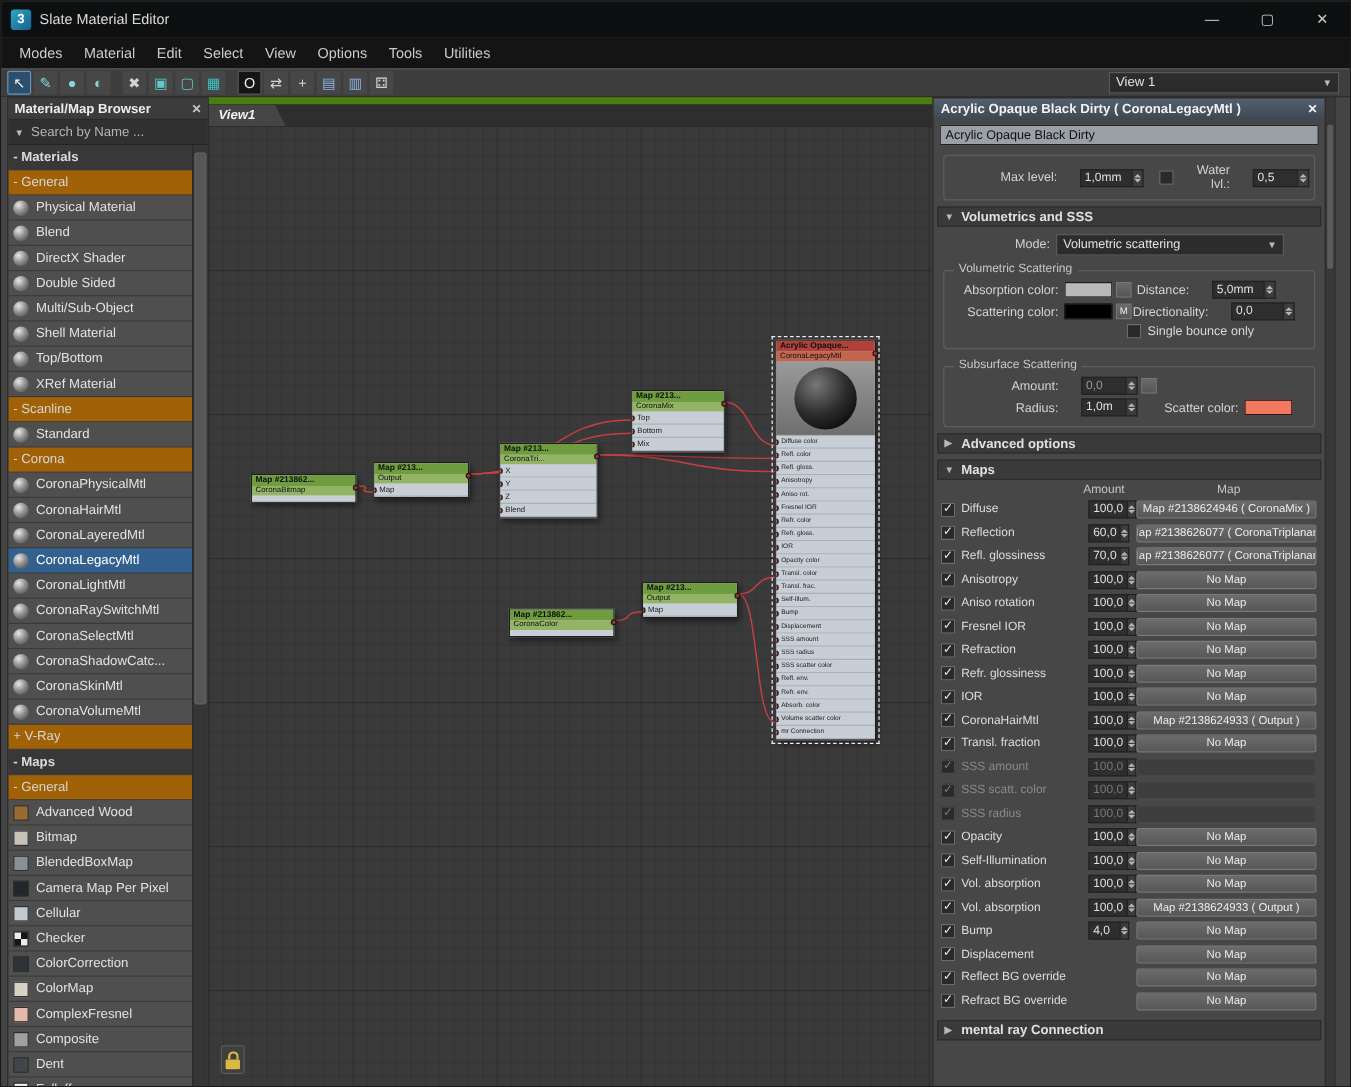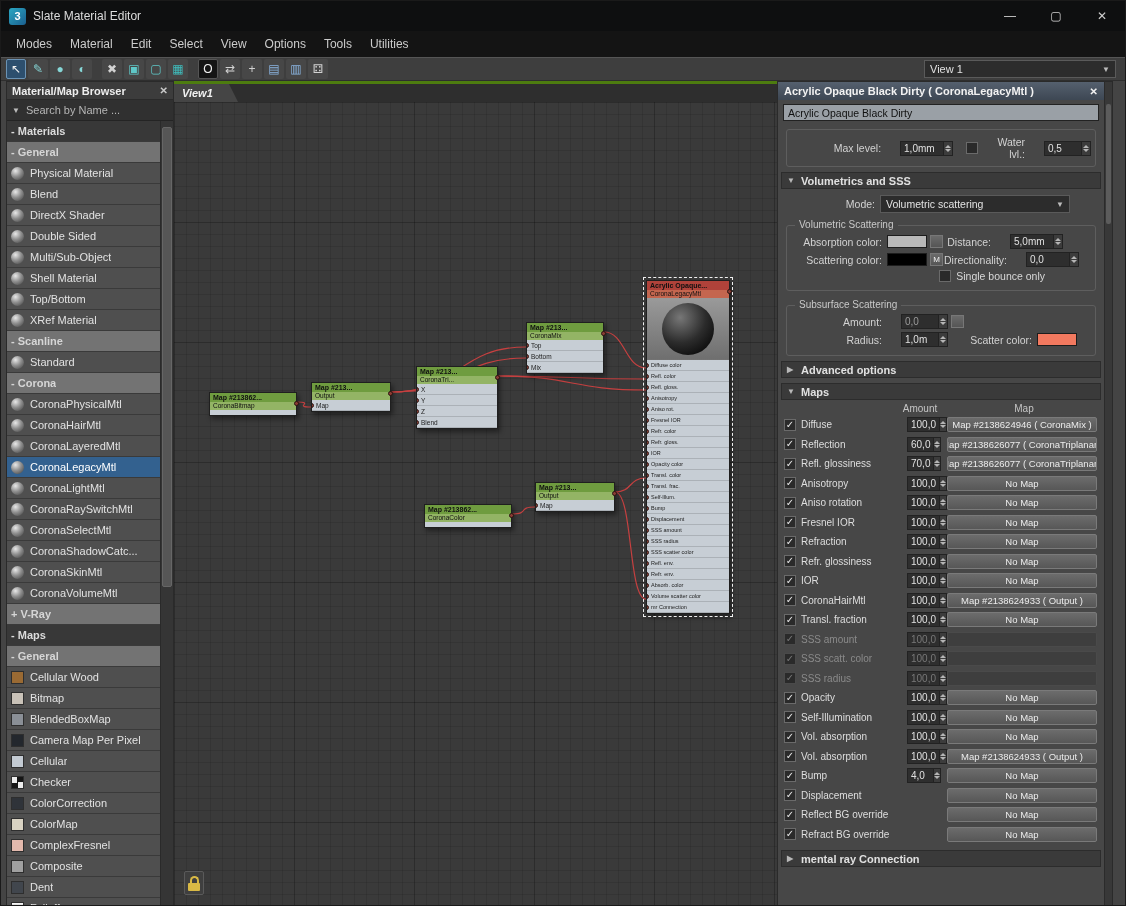--- a/index.html
+++ b/index.html
@@ -33,32 +33,32 @@
 
   
   .left-panel { width:168px; background:#464646; display:flex; flex-direction:column; border:1px solid #2a2a2a; }
   .panel-header { height:18px; background:#3c3c3c; color:#ededed; font-size:11px; font-weight:bold; display:flex; align-items:center; padding:0 5px; border-bottom:1px solid #2a2a2a; }
   .panel-header .x { margin-left:auto; font-size:10px; color:#c9c9c9; }
   .search-row { height:21px; background:#303030; border-bottom:1px solid #242424; display:flex; align-items:center; color:#b5b5b5; font-size:11px; padding:0 5px; gap:6px; }
   .browser-wrap { position:relative; flex:1; overflow:hidden; }
   .browser-list { position:absolute; left:0; top:0; right:13px; }
   .b-row { height:21px; display:flex; align-items:center; font-size:11px; color:#e2e2e2; padding:0 4px; border-bottom:1px solid #3a3a3a; background:#4f4f4f; }
   .b-row.header { background:#383838; font-weight:bold; color:#dcdcdc; }
-  .b-row.sub { background:#737373; font-weight:bold; color:#d6d6d6; }
+  .b-row.sub { background:#a16207; font-weight:normal; color:#d6d6d6; }
   .b-row.selected { background:#33618f; color:#ffffff; }
   .b-icon { width:13px; height:13px; margin-right:6px; flex:0 0 auto; border:1px solid #2e2e2e; }
   .b-icon.sphere { border-radius:50%; background:radial-gradient(circle at 35% 30%, #e8e8e8, #909090 45%, #3a3a3a); border:none; }
   .b-icon.checker { background:conic-gradient(#151515 0 90deg,#ececec 90deg 180deg,#151515 180deg 270deg,#ececec 270deg); }
   .b-icon.falloff { background:linear-gradient(#ffffff,#2e2e2e); }
   .b-label { white-space:nowrap; overflow:hidden; }
   .v-scroll { position:absolute; right:0; top:0; bottom:0; width:13px; background:#353535; border-left:1px solid #2a2a2a; }
   .v-thumb { position:absolute; left:1px; right:1px; background:#565656; border:1px solid #666; border-radius:2px; }
 
   
-  .node-view { width:603px; display:flex; flex-direction:column; border-top:3px solid #4d7c0f; }
+  .node-view { width:603px; display:flex; flex-direction:column; border-top:6px solid #4d7c0f; }
   .view-tabs { height:18px; background:#2e2e2e; display:flex; align-items:flex-end; }
   .view-tab { height:18px; min-width:64px; background:#454545; color:#f0f0f0; font-size:11px; font-style:italic; font-weight:bold; display:flex; align-items:center; padding:0 14px 0 8px; clip-path:polygon(0 0, calc(100% - 9px) 0, 100% 100%, 0 100%); }
   .canvas { position:relative; flex:1; overflow:hidden; background-color:#3a3a3a;
     background-image:
       linear-gradient(rgba(0,0,0,0.10) 1px, transparent 1px),
       linear-gradient(90deg, rgba(0,0,0,0.10) 1px, transparent 1px),
       linear-gradient(rgba(0,0,0,0.16) 1px, transparent 1px),
       linear-gradient(90deg, rgba(0,0,0,0.16) 1px, transparent 1px);
     background-size:12px 12px,12px 12px,120px 120px,120px 120px; }
   #wires { position:absolute; left:0; top:0; pointer-events:none; }
@@ -278,21 +278,21 @@
               <span class="b-label">+ V-Ray</span>
             </div>
             <div class="b-row header">
               <span class="b-label">- Maps</span>
             </div>
             <div class="b-row sub">
               <span class="b-label">- General</span>
             </div>
             <div class="b-row map">
               <span class="b-icon" style="background: rgb(154, 106, 51);"></span>
-              <span class="b-label">Cellular Wood</span>
+              <span class="b-label">Advanced Wood</span>
             </div>
             <div class="b-row map">
               <span class="b-icon" style="background: rgb(201, 194, 184);"></span>
               <span class="b-label">Bitmap</span>
             </div>
             <div class="b-row map">
               <span class="b-icon" style="background: rgb(138, 143, 150);"></span>
               <span class="b-label">BlendedBoxMap</span>
             </div>
             <div class="b-row map">

